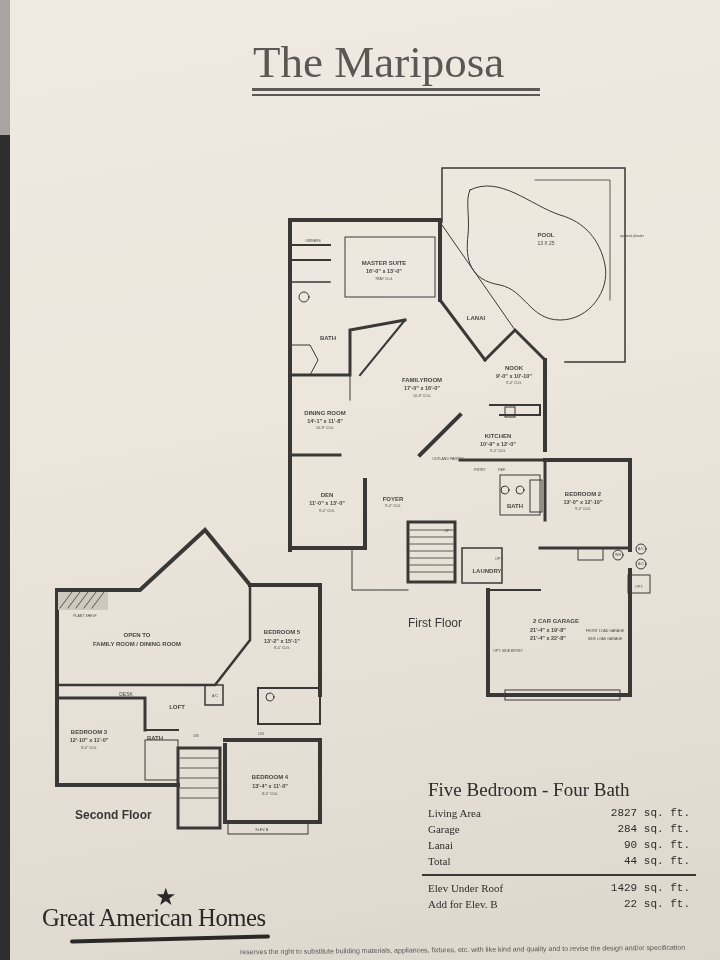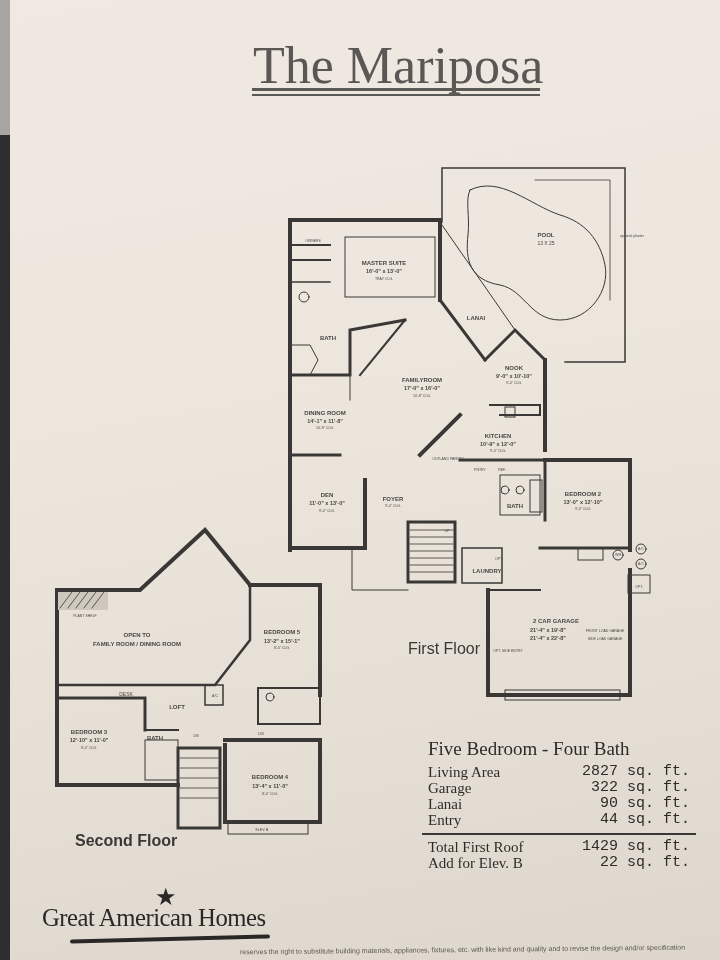--- a/index.html
+++ b/index.html
@@ -1,30 +1,30 @@
 <!DOCTYPE html>
 <html><head>
 <meta charset="utf-8">
 <style>
   html,body{margin:0;padding:0;}
   body{width:720px;height:960px;overflow:hidden;background:#2e2e30;position:relative;font-family:"Liberation Sans",sans-serif;}
   .edge-top{position:absolute;left:0;top:0;width:12px;height:135px;background:#a8a4a2;}
   .paper{position:absolute;left:10px;top:0;width:710px;height:960px;
     background:linear-gradient(170deg,#efe9e2 0%,#ece6dd 40%,#e4ded4 75%,#ddd6cc 100%);}
-  .title{position:absolute;left:253px;top:36px;font-family:"Liberation Serif",serif;font-size:52px;color:#5a5754;letter-spacing:0px;}
+  .title{position:absolute;left:253px;top:36px;font-family:"Liberation Serif",serif;font-size:45px;color:#5a5754;letter-spacing:0px;}
   .title-rule{position:absolute;left:252px;top:88px;width:288px;height:3px;background:#5c5a57;}
   .title-rule2{position:absolute;left:252px;top:94px;width:288px;height:2px;background:#5c5a57;}
   svg.plan{position:absolute;left:0;top:0;}
   .lbl{font-family:"Liberation Sans",sans-serif;font-weight:bold;fill:#4a4744;font-size:6px;text-anchor:middle;}
   .dim{font-family:"Liberation Sans",sans-serif;font-weight:bold;fill:#4a4744;font-size:5.5px;text-anchor:middle;}
   .clg{font-family:"Liberation Sans",sans-serif;fill:#4a4744;font-size:3.5px;text-anchor:middle;}
-  .floor-lbl{position:absolute;font-size:16px;color:#3a3836;margin-top:24px;}
-  .summary{position:absolute;left:428px;top:738px;width:262px;font-family:"Liberation Serif",serif;color:#2e2c2a;}
+  .floor-lbl{position:absolute;font-size:12px;color:#3a3836;}
+  .summary{position:absolute;left:428px;top:779px;width:262px;font-family:"Liberation Serif",serif;color:#2e2c2a;}
   .summary .head{font-size:19px;margin-bottom:4px;}
-  .row{display:flex;justify-content:space-between;font-size:15px;line-height:16px;}
+  .row{display:flex;justify-content:space-between;font-size:11px;line-height:16px;}
   .row .val{text-align:right;font-family:Liberation Mono, monospace;}
   .sum-rule{height:2px;background:#3a3836;margin:5px -6px 4px -6px;}
   .logo{position:absolute;left:42px;top:885px;}
   .logo .star{position:absolute;left:113px;top:0px;font-size:24px;color:#2a2826;line-height:24px;}
   .logo .name{position:absolute;left:0;top:18px;font-family:"Liberation Serif",serif;font-size:26px;color:#2a2826;white-space:nowrap;letter-spacing:-0.5px;transform:scaleX(0.95);transform-origin:left;}
   .logo .swoosh{position:absolute;left:28px;top:52px;width:200px;height:4px;background:#2a2826;transform:rotate(-1.5deg);border-radius:2px;}
   .disclaimer{position:absolute;left:240px;top:946px;font-size:7px;color:#5a5754;white-space:nowrap;transform:rotate(-0.6deg);}
 </style>
 </head>
 <body>
@@ -226,33 +226,33 @@
 <div class="floor-lbl" style="left:75px;top:808px;font-weight:bold;">Second Floor</div>
 
 <div class="summary">
   <div class="head">Five Bedroom - Four Bath</div>
   <div class="row">
       <span>Living Area</span>
       <span class="val">2827 sq. ft.</span>
     </div>
   <div class="row">
       <span>Garage</span>
-      <span class="val">322 sq. ft.</span>
+      <span class="val">284 sq. ft.</span>
     </div>
   <div class="row">
       <span>Lanai</span>
       <span class="val">90 sq. ft.</span>
     </div>
   <div class="row">
-      <span>Entry</span>
+      <span>Total</span>
       <span class="val">44 sq. ft.</span>
     </div>
   <div class="sum-rule"></div>
   <div class="row">
-      <span>Total First Roof</span>
+      <span>Elev Under Roof</span>
       <span class="val">1429 sq. ft.</span>
     </div>
   <div class="row">
       <span>Add for Elev. B</span>
       <span class="val">22 sq. ft.</span>
     </div>
 </div>
 
 <div class="logo">
   <div class="star">★</div>

